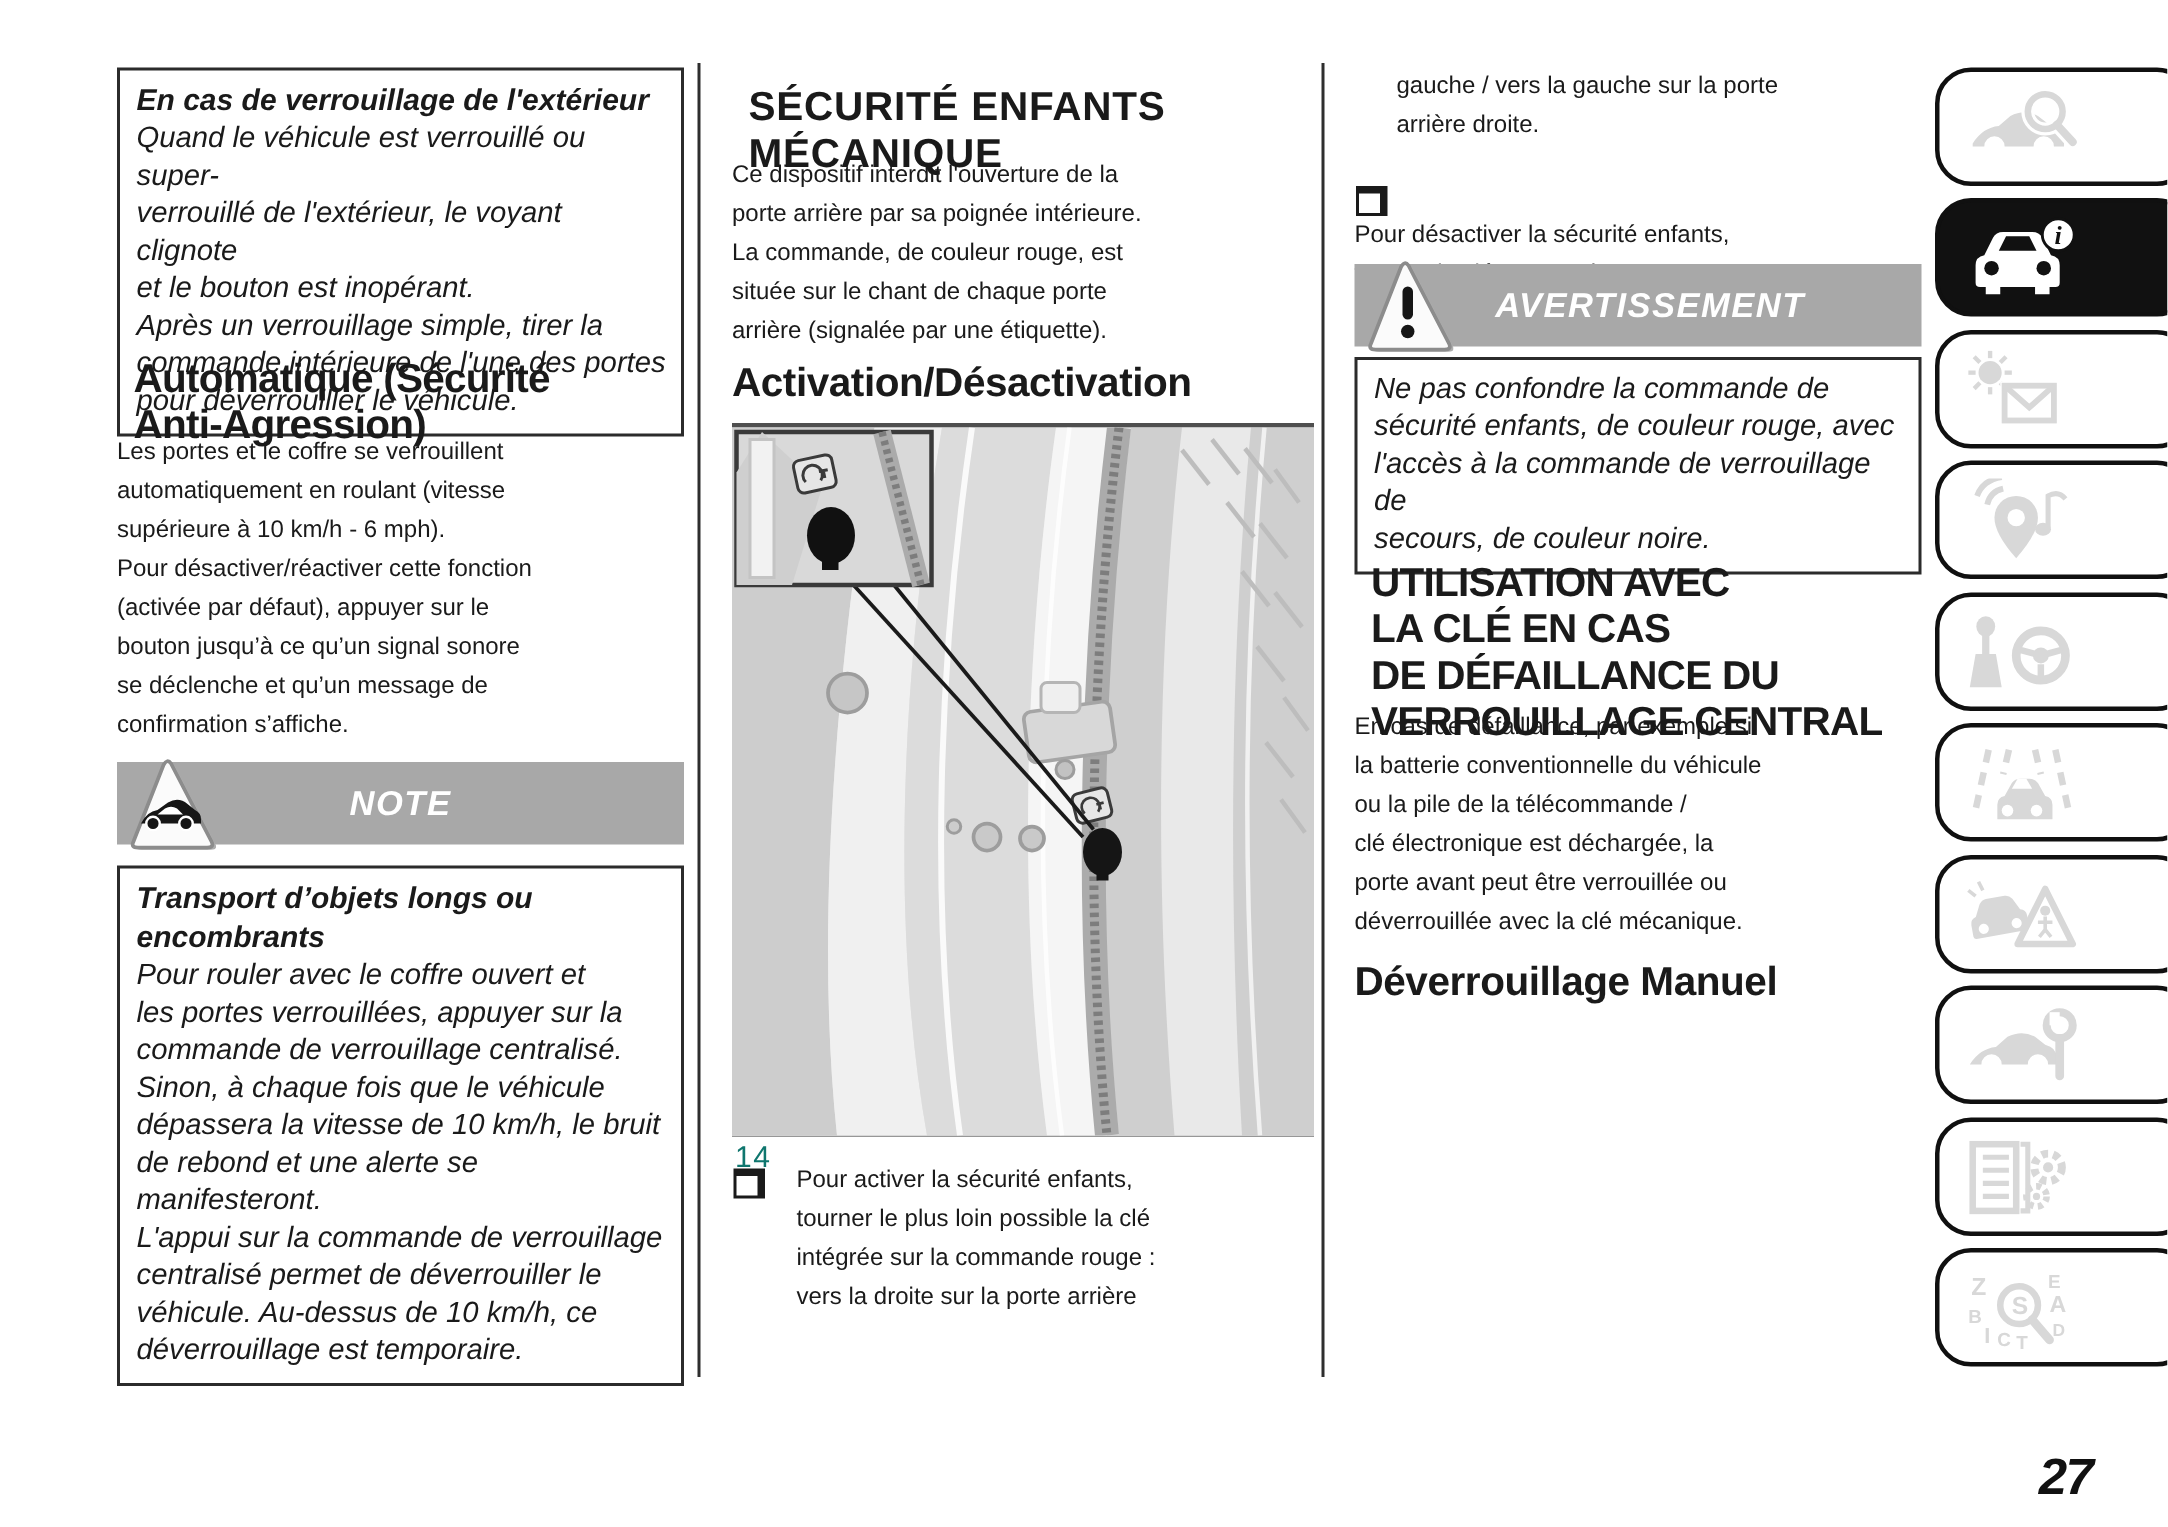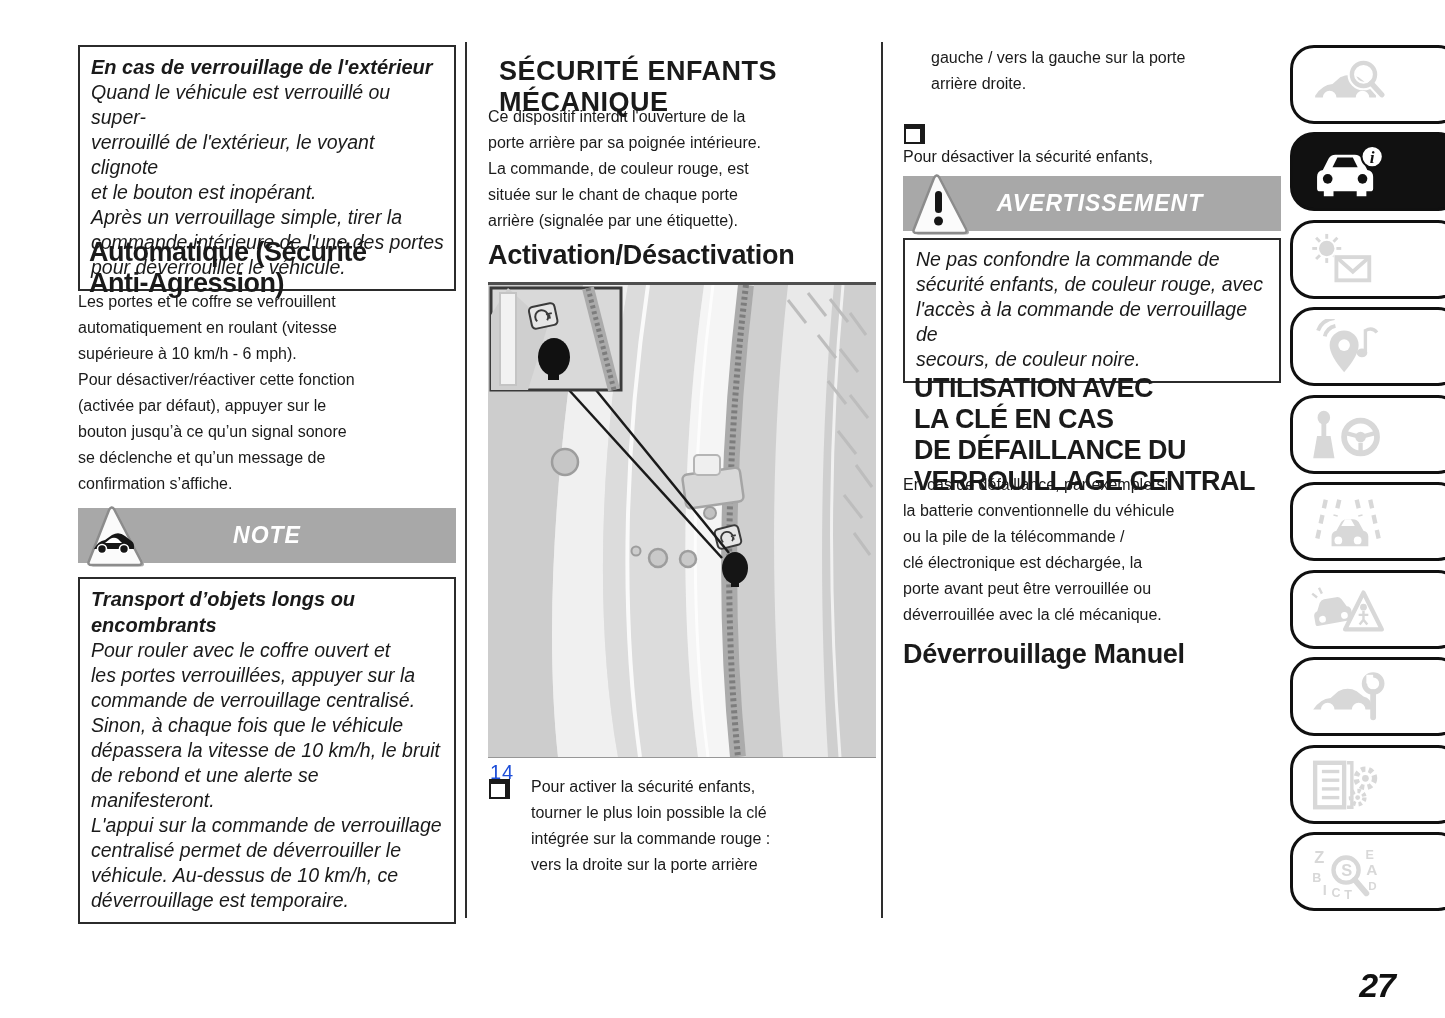--- a/index.html
+++ b/index.html
@@ -26,21 +26,21 @@
                  font-weight:bold;font-style:italic;font-size:23px;letter-spacing:1px;}
   .tri-icon{position:absolute;left:2px;top:-7px;width:64px;height:68px;}
 
   .bullet-item{display:flex;align-items:flex-start;}
   .bullet-sq{flex:none;width:14px;height:13px;margin:5px 9px 0 1px;background:#fff;
              border:2px solid #1a1a1a;border-top-width:5px;border-right-width:5px;}
   .indent{padding-left:28px;}
 
   .figure{border-top:3px solid #4f4f4f;border-bottom:1px solid #979797;}
   .figure svg{display:block;}
-  .fig-caption{font-size:20px;line-height:22px;color:#1d4ed8;letter-spacing:1px;margin:2px 0 0 2px;}
+  .fig-caption{font-size:20px;line-height:22px;color:#0f766e;letter-spacing:1px;margin:2px 0 0 2px;}
 
   .tab{position:absolute;left:1290px;width:172px;height:79px;box-sizing:border-box;
        background:#fff;border:3.5px solid #101010;border-radius:24px;}
   .tab svg{color:#d8d8d8;margin:9px 0 0 13px;}
   .tab.active{background:#111111;}
   .tab.active svg{color:#ffffff;}
 
   .pagenum{position:absolute;left:1315px;top:966px;width:80px;text-align:right;
            font-size:34px;font-weight:800;font-style:italic;letter-spacing:-1px;color:#111;}
 </style>

